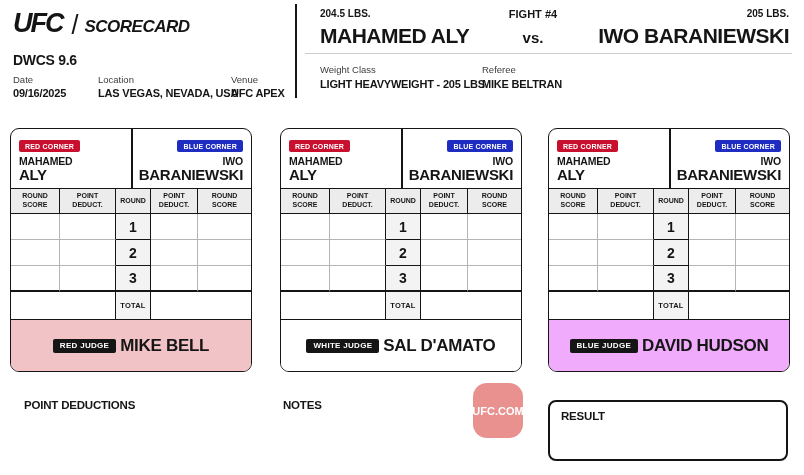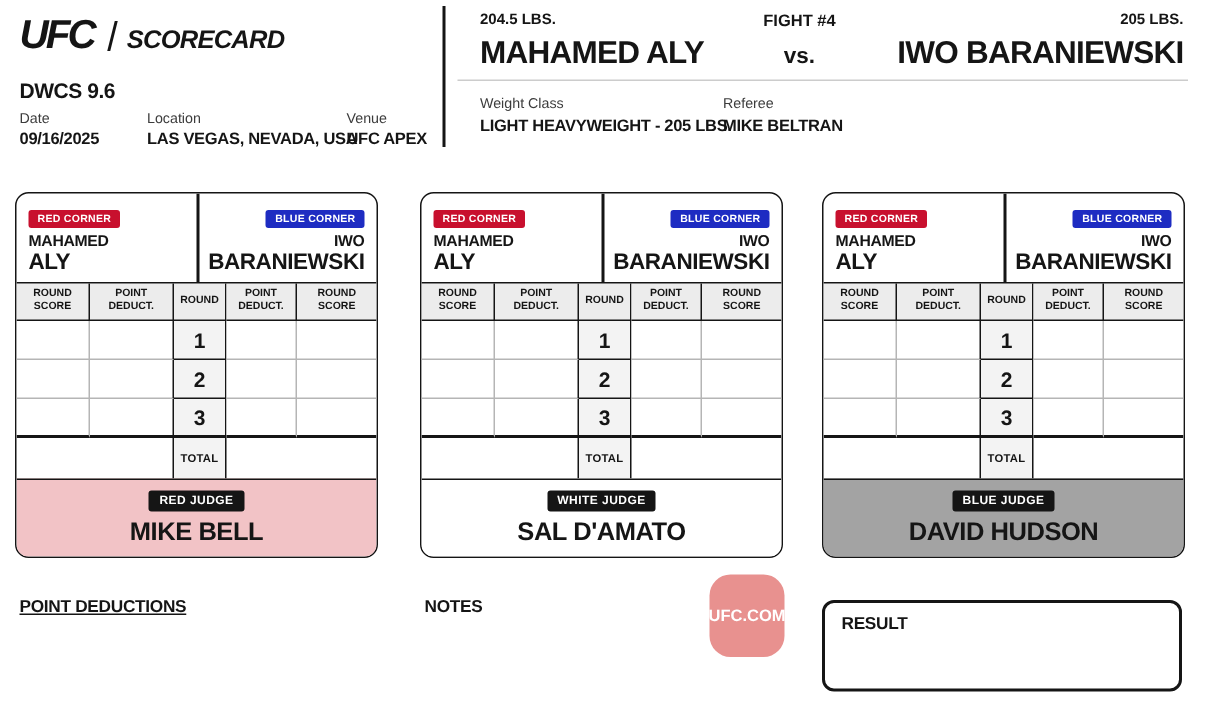--- a/index.html
+++ b/index.html
@@ -85,33 +85,33 @@
   .tl { grid-column: 1 / 3; border-right: 1.5px solid #151515; }
   .tc {
     background: #f3f3f3; border-right: 1.5px solid #151515;
     display: flex; align-items: center; justify-content: center;
     font-size: 7.5px; font-weight: 700; letter-spacing: 0.2px;
   }
   .tr { grid-column: 4 / 6; }
 
   .judge {
     flex: 1; border-top: 1.5px solid #151515;
-    display: flex; flex-direction: column; align-items: center; justify-content: center; gap: 4px;
+    display: flex; flex-direction: row; align-items: center; justify-content: center; gap: 4px;
   }
   .judge-red { background: #f2c3c6; }
   .judge-white { background: #ffffff; }
-  .judge-blue { background: #a3a3a3; }
+  .judge-blue { background: #f0abfc; }
   .judge-badge {
     background: #151515; color: #fff; font-size: 8px; font-weight: 700;
     letter-spacing: 0.3px; padding: 2.5px 7px; border-radius: 2px;
   }
   .judge-name { font-size: 17px; font-weight: 700; letter-spacing: -0.3px; }
 
   
-  .pd-label { left: 13px; top: 399px; font-size: 11.5px; font-weight: 700; letter-spacing: -0.2px; text-decoration: underline; }
+  .pd-label { left: 24px; top: 399px; font-size: 11.5px; font-weight: 700; letter-spacing: -0.2px; }
   .notes-label { left: 283px; top: 399px; font-size: 11.5px; font-weight: 700; letter-spacing: -0.2px; }
   .ufc-com {
     left: 473px; top: 383px; width: 50px; height: 55px; background: #e8918f;
     border-radius: 14px; display: flex; align-items: center; justify-content: center;
     color: #fff; font-size: 11px; font-weight: 700;
   }
   .result-box {
     left: 548px; top: 400px; width: 240px; height: 61px;
     border: 2px solid #151515; border-radius: 8px; background: #fff; padding: 8px 11px;
   }

